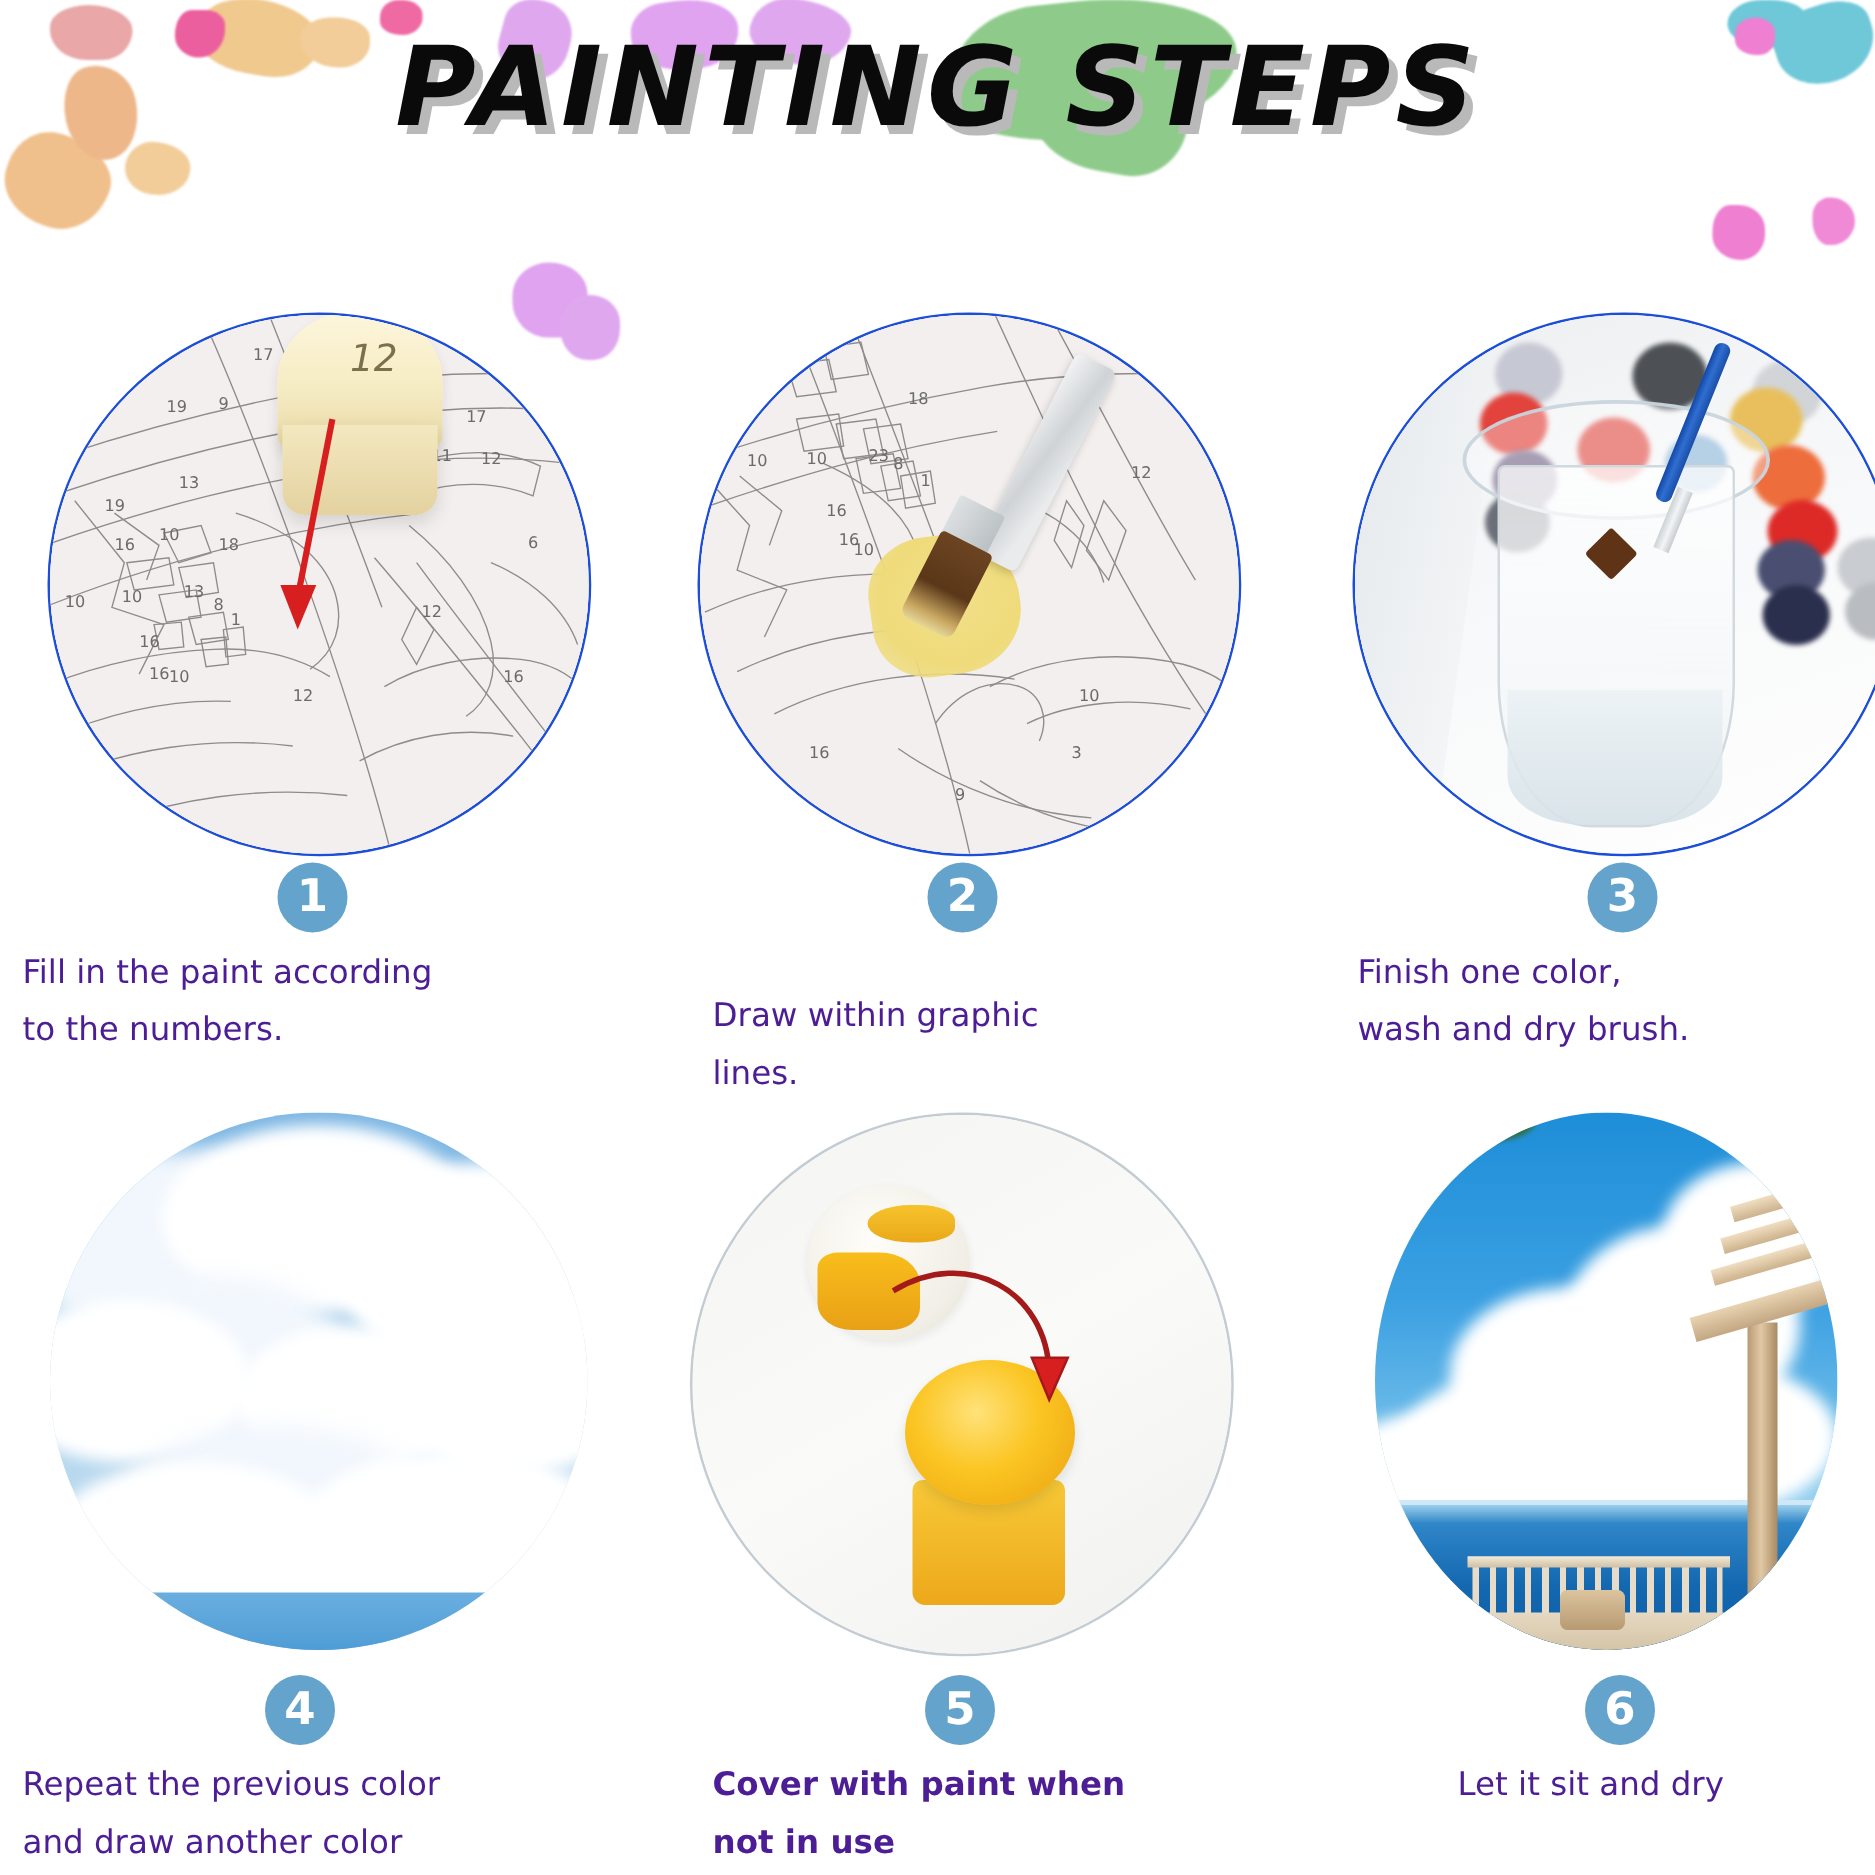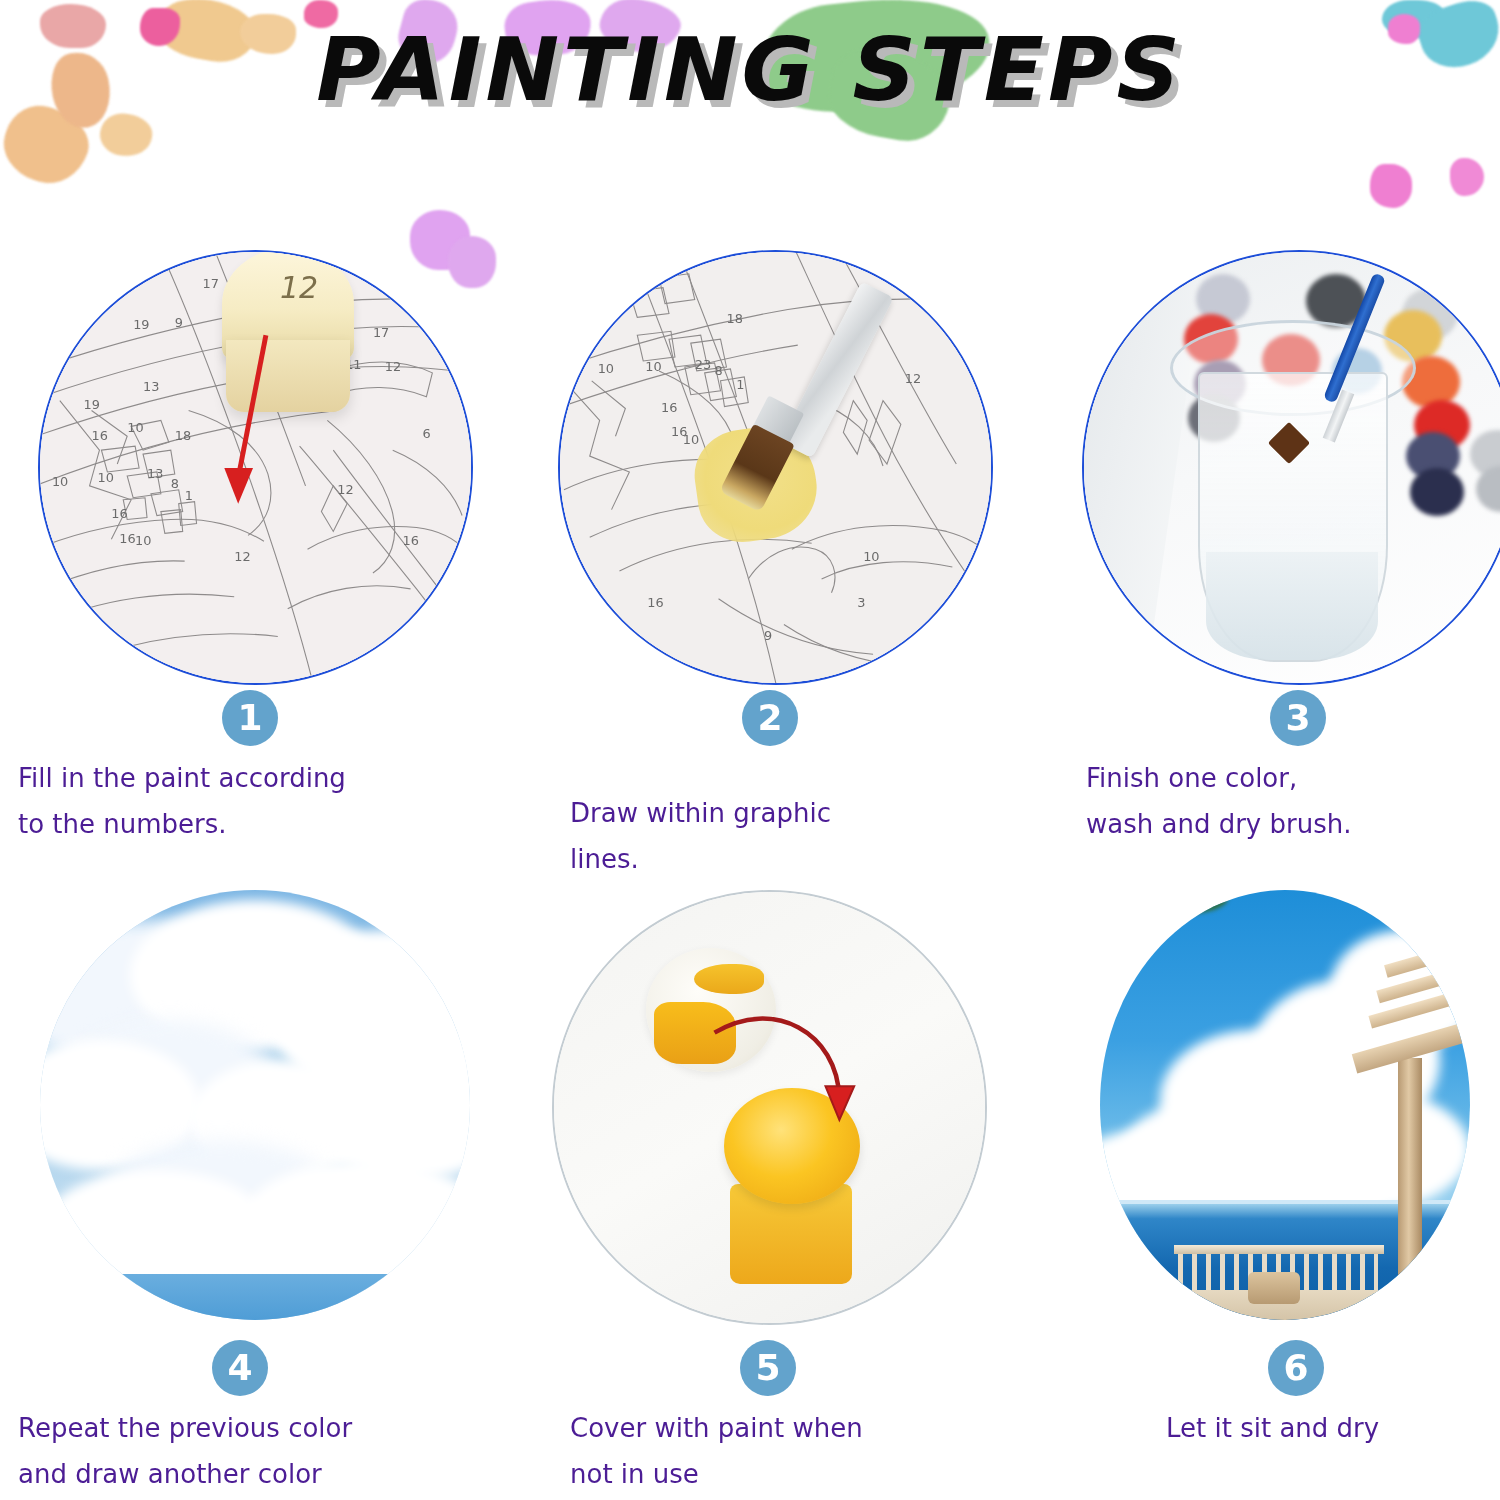--- a/index.html
+++ b/index.html
@@ -376,21 +376,21 @@
     <div style="position:absolute; left:170px; top:196px; width:136px; height:116px;
                 background:radial-gradient(ellipse at 42% 36%, #ffe27a 0%, #fbc522 45%, #eaa211 100%);
                 border-radius:50%; box-shadow:0 5px 10px rgba(0,0,0,.10);"></div>
 
     <svg class="arrow-svg" viewBox="0 0 435 435">
       <path d="M162 142 C 222 106, 286 142, 288 208" fill="none" stroke="#a41a1a" stroke-width="4.5"></path>
       <polygon points="288,230 274,196 303,196" fill="#d71f1f" stroke="#a41a1a" stroke-width="2"></polygon>
     </svg>
   </div>
   <div class="badge" style="left:740px; top:1340px;">5</div>
-  <div class="caption" style="left:570px; top:1405px; width:470px;">Cover with paint when
+  <div class="caption" style="left:570px; top:1405px; width:470px;font-weight:bold;">Cover with paint when
 not in use</div>
 </div>
 
 <div class="step">
   <div class="circle noborder" style="left:1100px; top:890px; width:370px; height:430px; border-radius:50%;">
     <div class="sky" style="background:linear-gradient(180deg,#1e8ed8 0%,#3ba0e2 35%,#74c0ea 62%,#a8d8f2 78%,#2f86c8 100%);"></div>
 
     <div class="cloud" style="left:60px;  top:140px; width:190px; height:140px;"></div>
     <div class="cloud" style="left:150px; top:90px;  width:190px; height:160px;"></div>
     <div class="cloud" style="left:20px;  top:210px; width:180px; height:110px;"></div>

